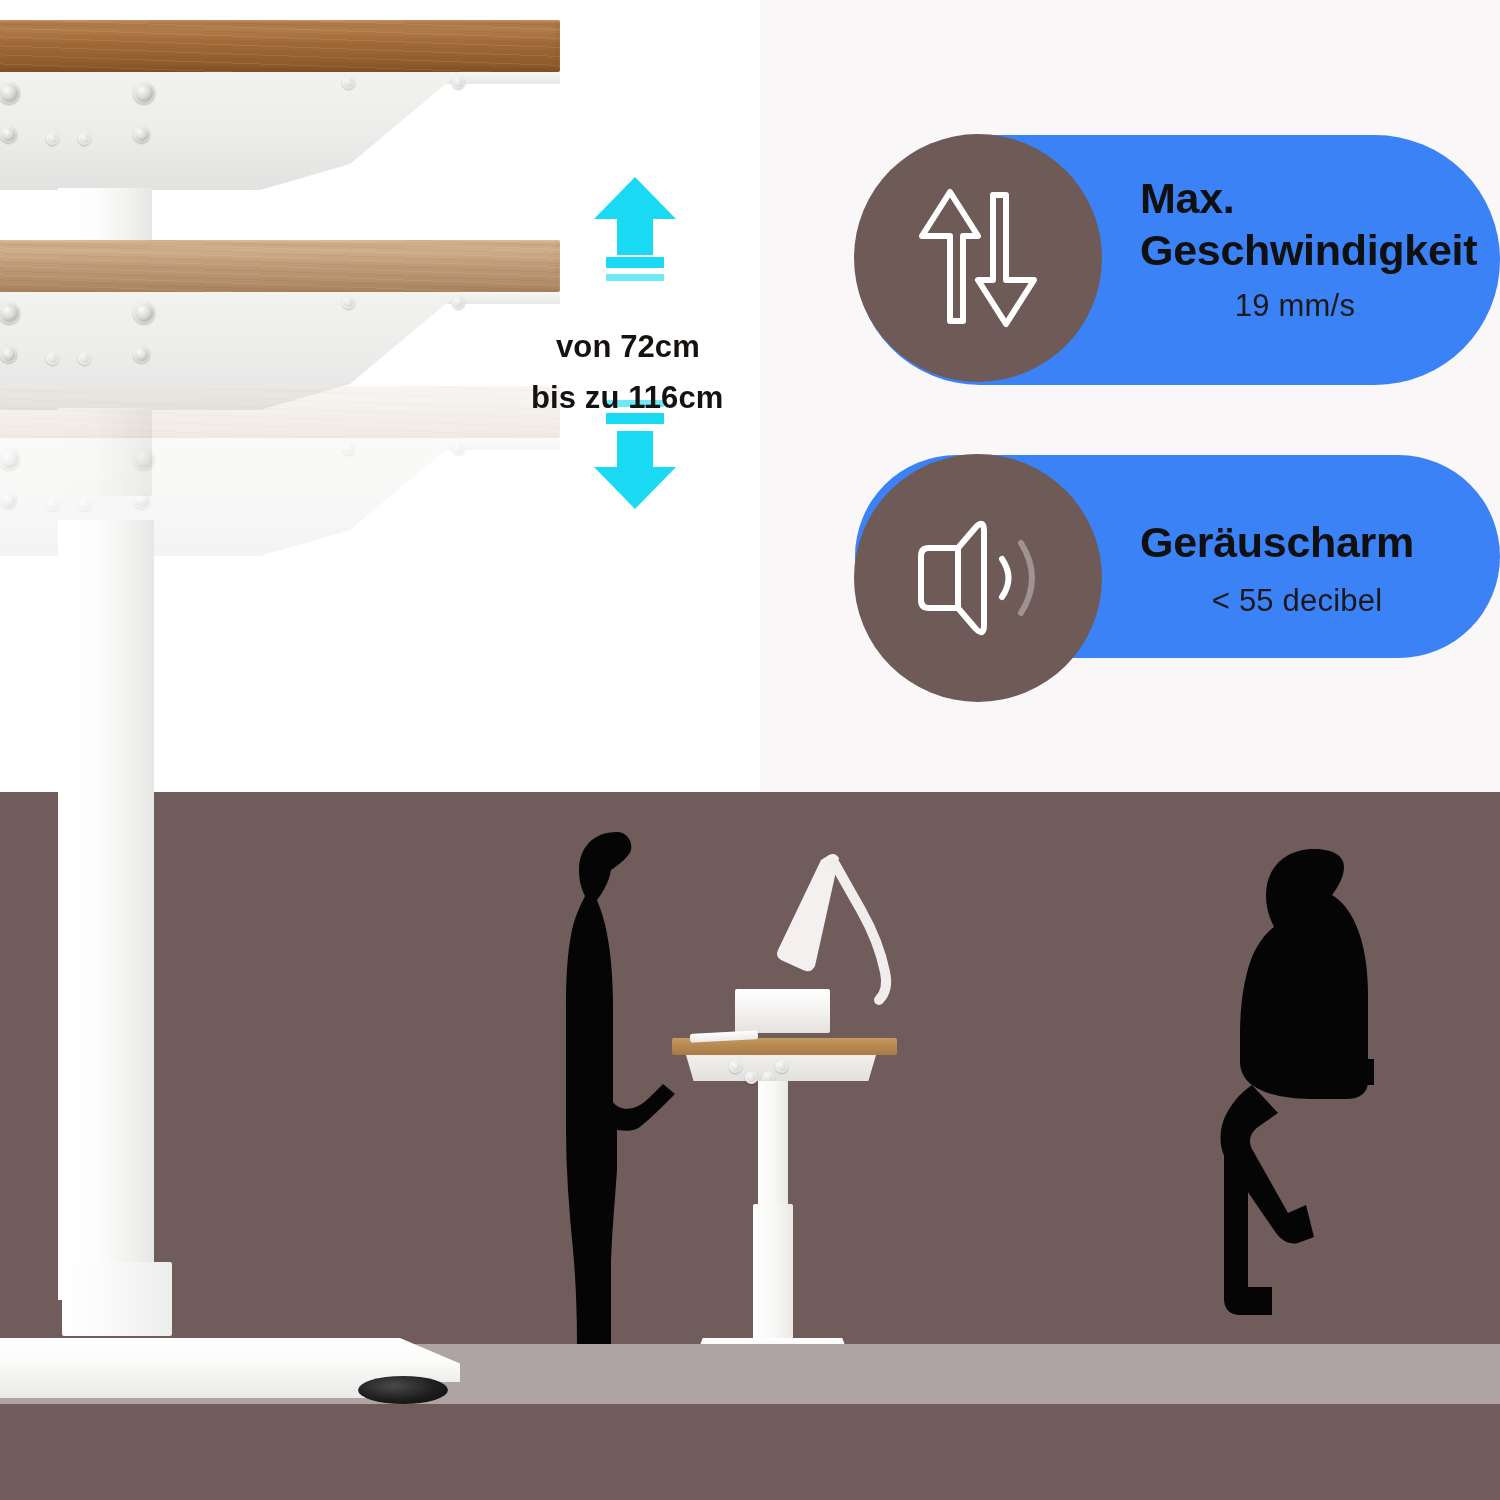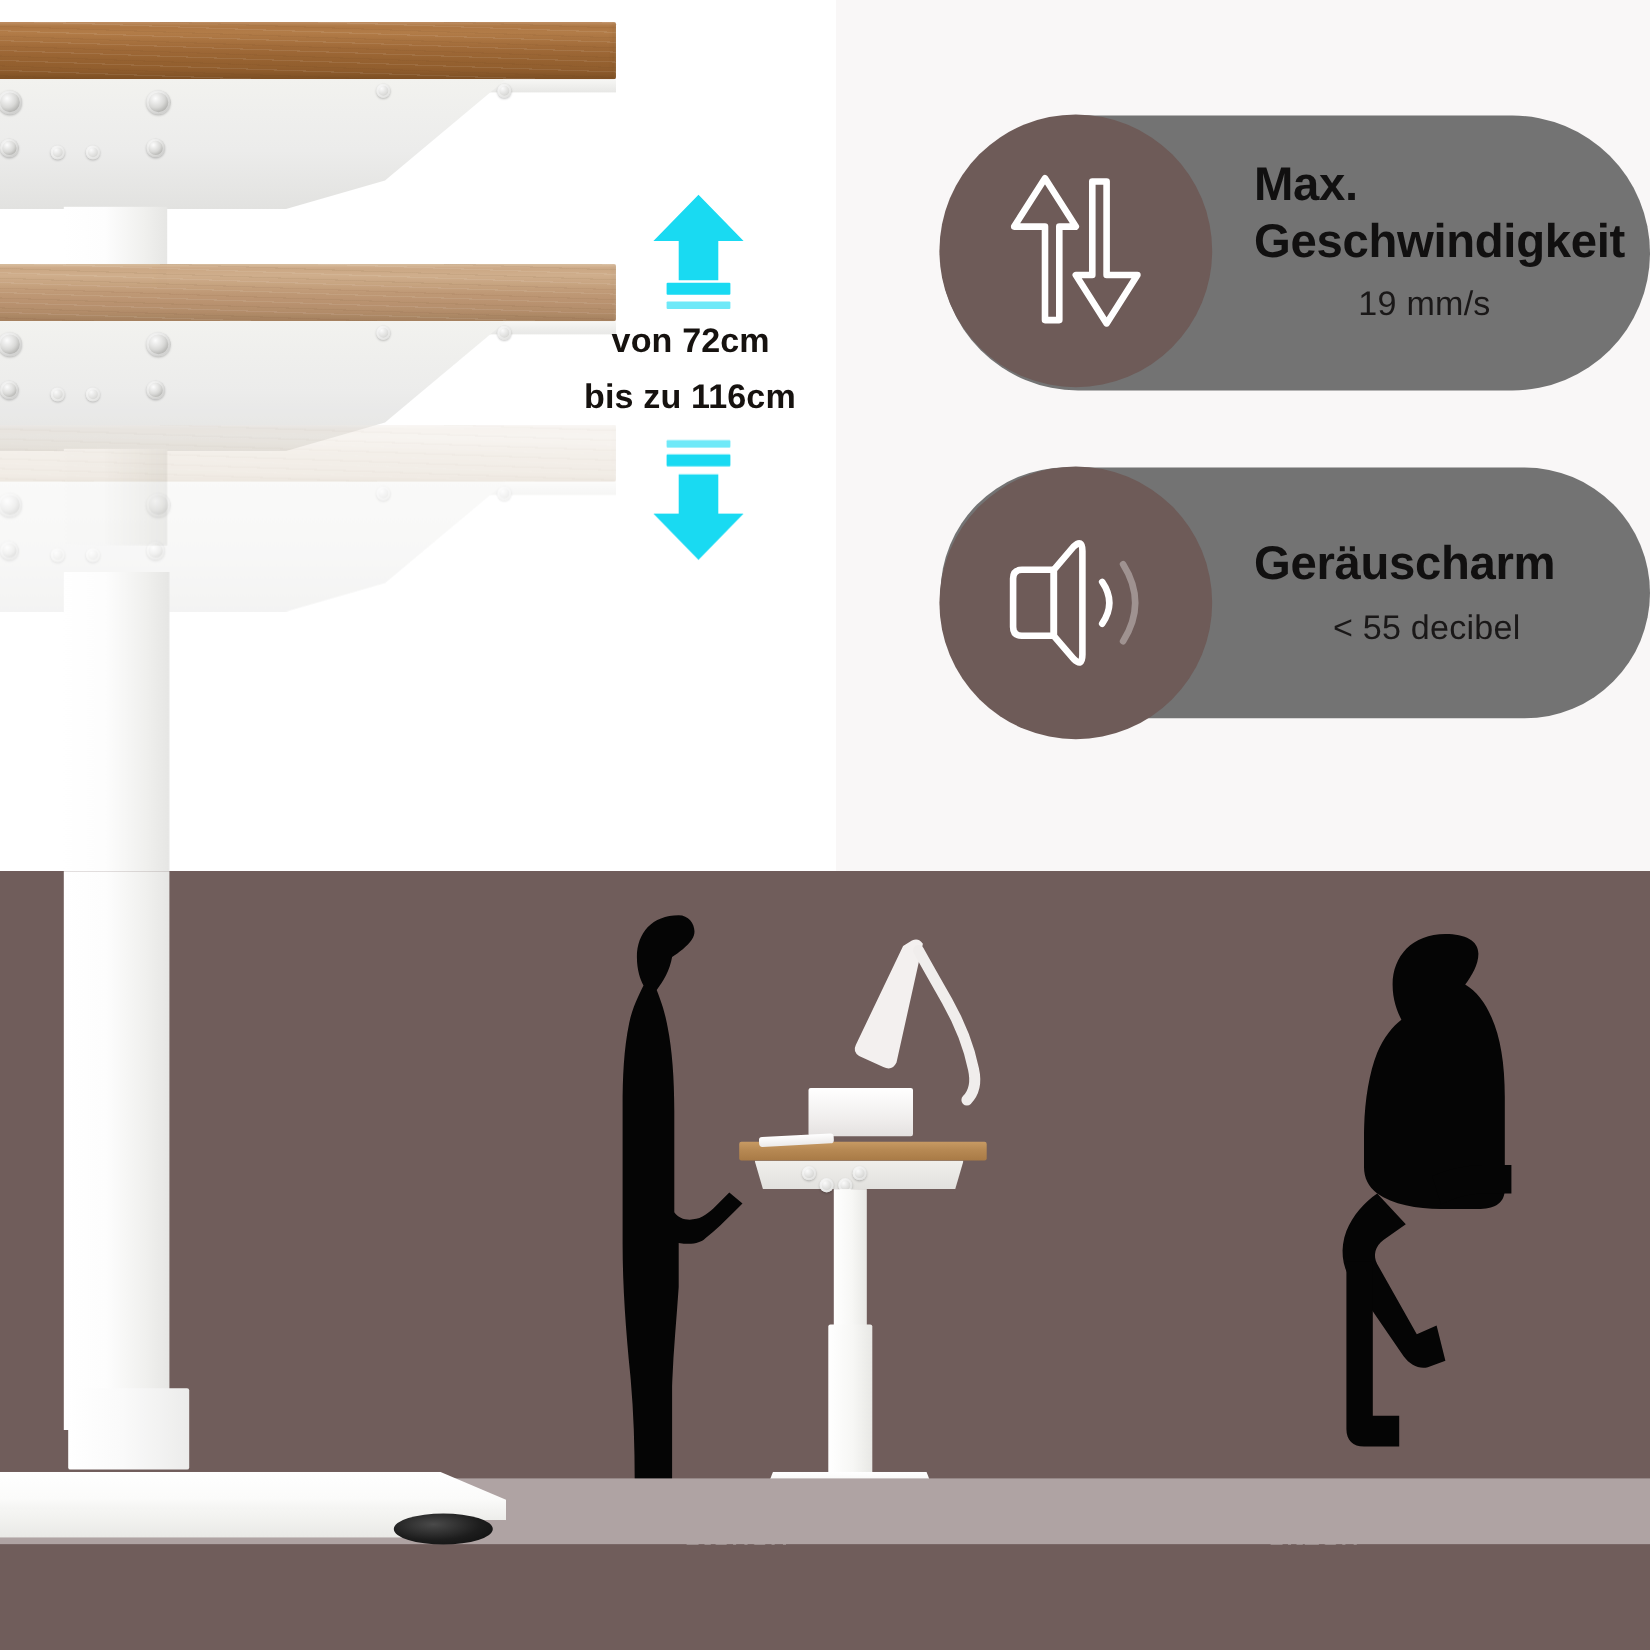--- a/index.html
+++ b/index.html
@@ -112,28 +112,29 @@
   .arrow-line {
     position:absolute; left:50%; transform:translateX(-50%);
     width:58px; border-radius:1px;
   }
 
   
   .height-text {
     position:absolute;
     font-size:31px; font-weight:700; color:#16120f; letter-spacing:.1px;
     white-space:nowrap;
+    margin-top:37px;
   }
 
   
   .card {
     position:absolute;
-    background:#737373;
+    background:#3b82f6;
     border-radius:140px;
-    display:flex; align-items:center;
+    display:flex; align-items:center;margin-top:30px;
   }
   .card-circle {
     position:absolute; left:-1px; top:-1px;
     width:248px; height:248px; border-radius:50%;
     background:#6e5b58;
     display:flex; align-items:center; justify-content:center;
     flex:none;
   }
   .card-text { position:absolute; }
   .card-title {
@@ -256,21 +257,21 @@
           <path d="M103 22 L103 107 L131 107 L103 151 L75 107 L90 107 L90 22 Z" fill="none" stroke="#ffffff" stroke-width="6" stroke-linejoin="round" stroke-linecap="round"></path>
         </svg>
       </div>
       <div class="card-text" style="left:285px; top:38px; width:350px;">
         <div class="card-title">Max.
 Geschwindigkeit</div>
         <div class="card-value" style="text-align:center; margin-top:12px; margin-right:40px;">19 mm/s</div>
       </div>
     </div>
 
-    <div class="card" style="left:95px; top:425px; width:645px; height:228px;">
+    <div class="card" style="left:95px; top:425px; width:645px; height:203px;">
       <div class="card-circle">
         <svg width="155" height="150" viewBox="0 0 155 150">
           <path d="M57 45 L75 24 Q83 16 83 28 L83 122 Q83 134 75 126 L57 105 Z" fill="none" stroke="#ffffff" stroke-width="6" stroke-linejoin="round"></path>
           <path d="M57 45 L28 45 Q20 45 20 53 L20 97 Q20 105 28 105 L57 105 Z" fill="none" stroke="#ffffff" stroke-width="6" stroke-linejoin="round"></path>
           <path d="M101 56 Q114 75 101 94" fill="none" stroke="#ffffff" stroke-width="6" stroke-linecap="round"></path>
           <path d="M120 40 Q142 75 120 110" fill="none" stroke="#9f9290" stroke-width="6" stroke-linecap="round"></path>
         </svg>
       </div>
       <div class="card-text" style="left:285px; top:62px; width:350px;">
         <div class="card-title">Geräuscharm</div>

